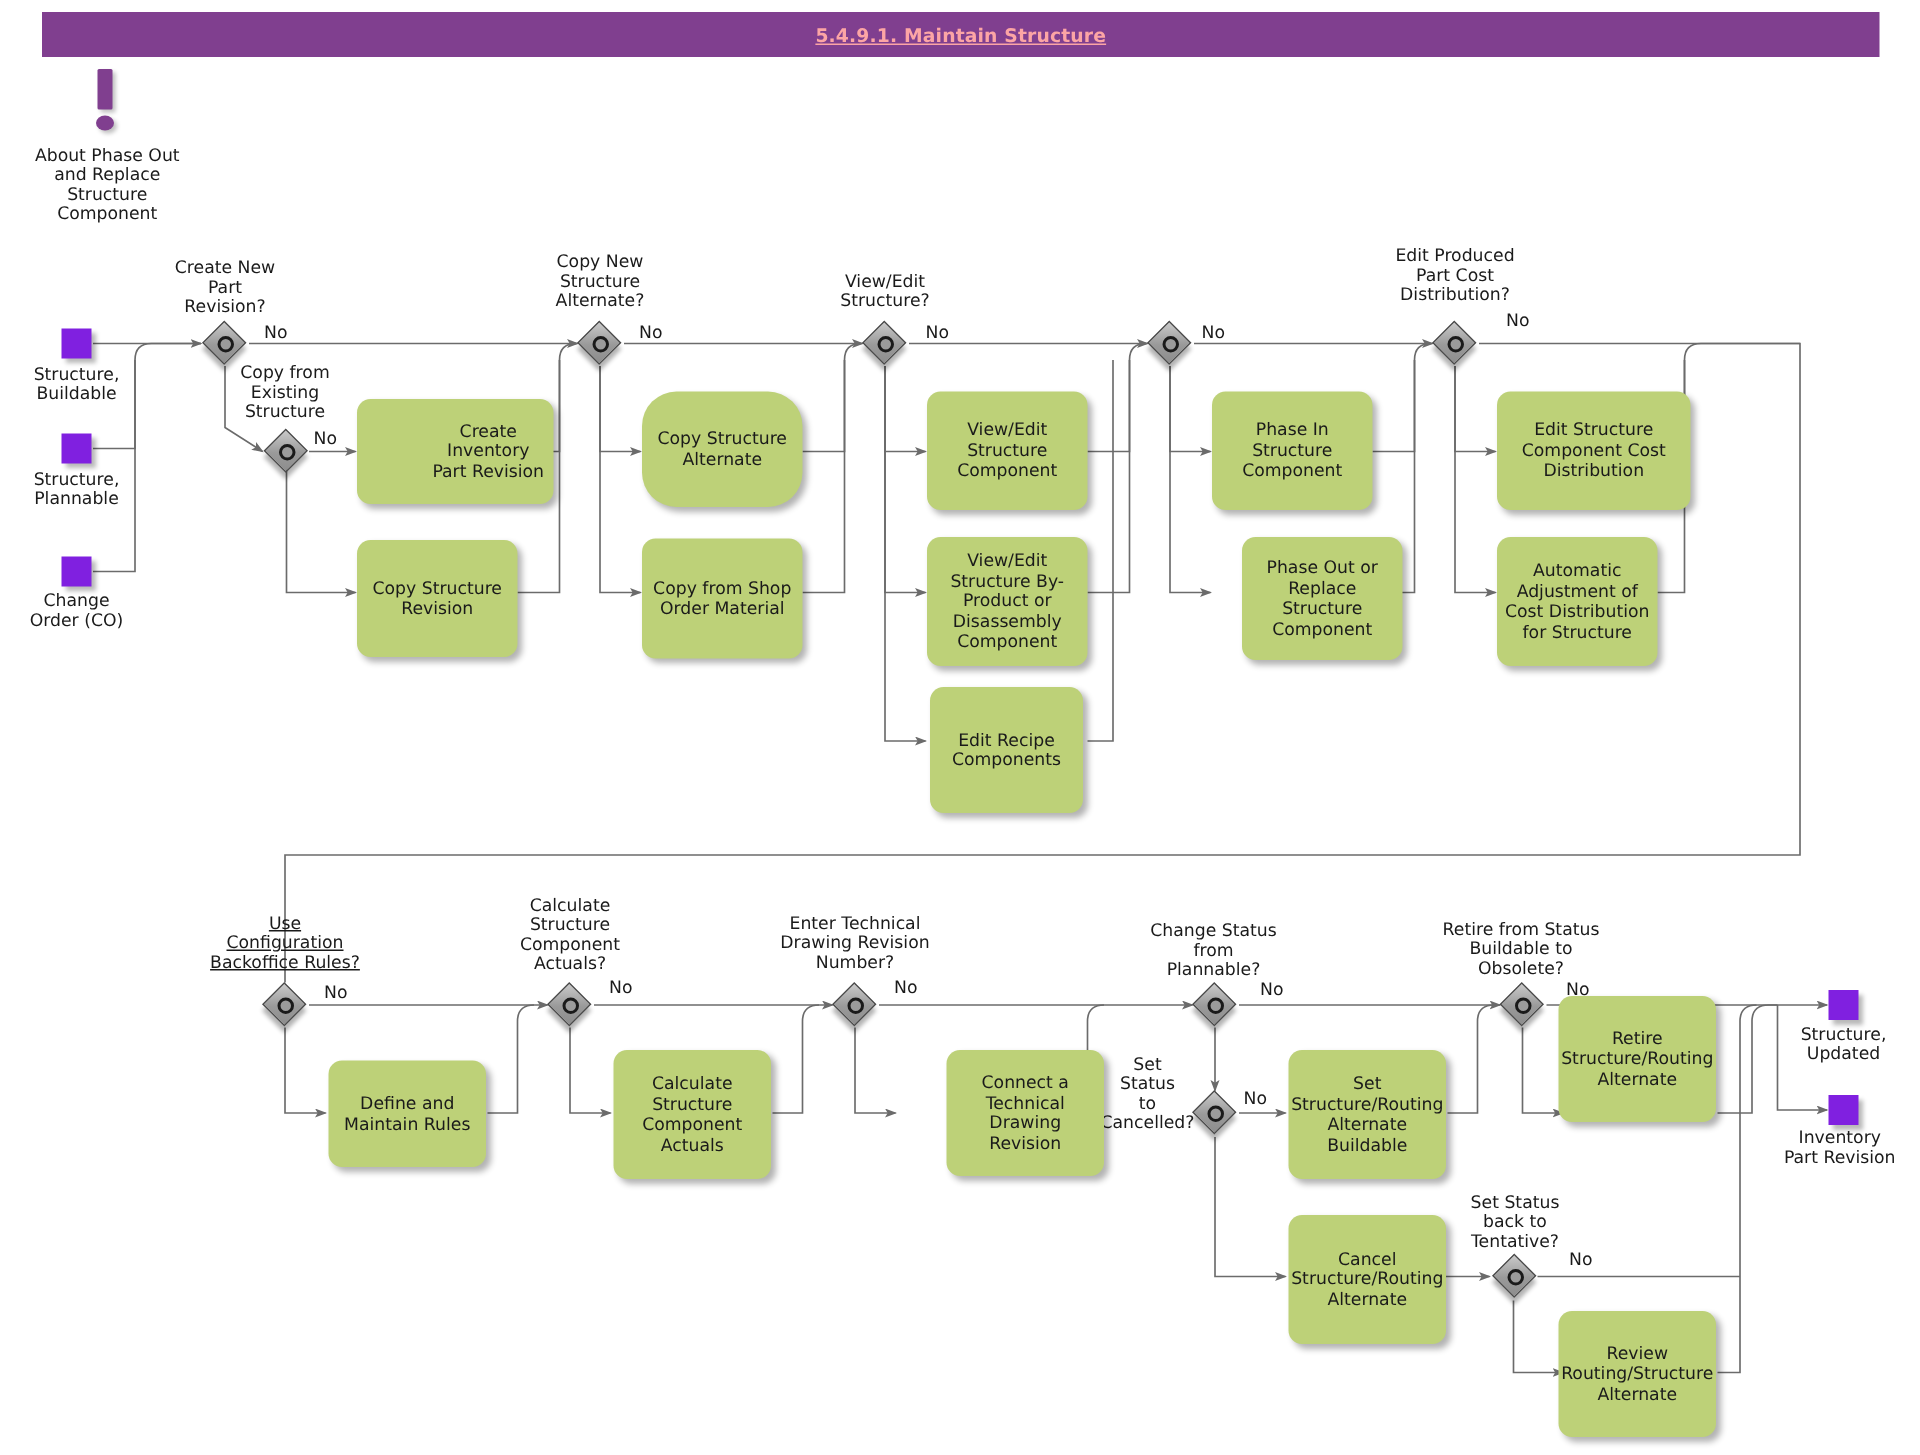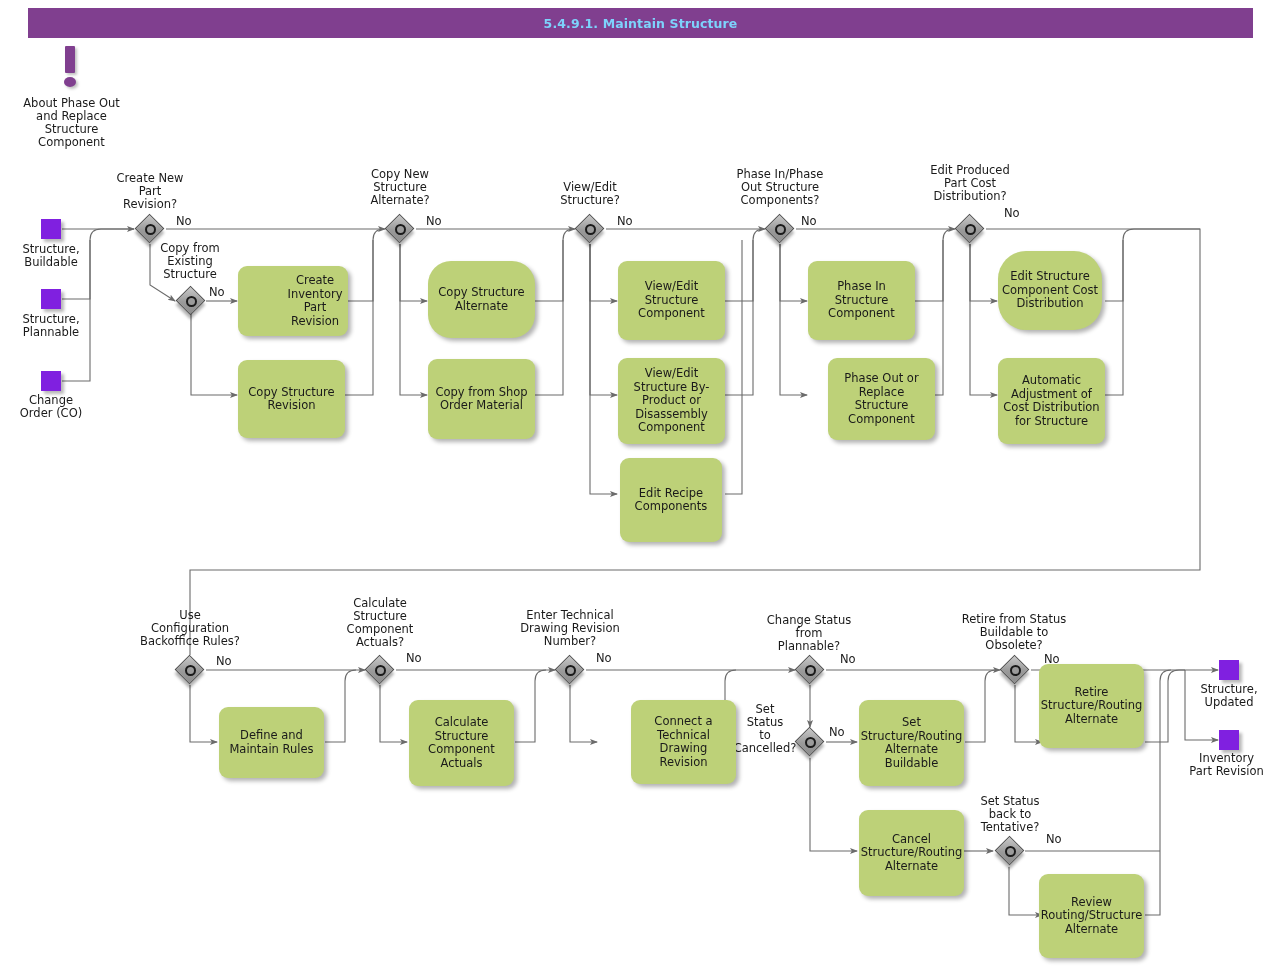--- a/index.html
+++ b/index.html
@@ -18,27 +18,28 @@
     overflow: hidden;
   }
   
   .titlebar {
     position: absolute;
     left: 28px;
     top: 8px;
     width: 1225px;
     height: 30px;
     background: #803F8F;
-    color: #7dd3fc;
+    color: #fca5a5;
     font-size: 12.5px;
     font-weight: bold;
     display: flex;
     align-items: center;
     justify-content: center;
     letter-spacing: 0.1px;
+    text-decoration: underline;
   }
   
   #wires {
     position: absolute;
     left: 0; top: 0;
     width: 1280px; height: 970px;
     pointer-events: none;
   }
   
   .task {
@@ -290,35 +291,32 @@
     <div class="gw-circ"></div>
   </div>
   <div class="lbl" style="left:540px; top:181px; width:100px;">View/Edit
 Structure?</div>
   <div class="edge-lbl" style="left:617px; top:215px;">No</div>
 
   <div class="gateway" style="left:765px; top:214px;">
     <div class="gw-dia"></div>
     <div class="gw-circ"></div>
   </div>
-  <div class="lbl" style="left:716px; top:168px; width:128px;">Phase In/Phase
-Out Structure
-Components?</div>
   <div class="edge-lbl" style="left:801px; top:215px;">No</div>
 
   <div class="gateway" style="left:955px; top:214px;">
     <div class="gw-dia"></div>
     <div class="gw-circ"></div>
   </div>
   <div class="lbl" style="left:908px; top:164px; width:124px;">Edit Produced
 Part Cost
 Distribution?</div>
   <div class="edge-lbl" style="left:1004px; top:207px;">No</div>
 
-  <div class="task" style="left:238px; top:266px; width:110px; height:70px;padding-left:48px;">Create
+  <div class="task" style="left:238px; top:266px; width:131px; height:70px;padding-left:48px;">Create
 Inventory Part
 Revision</div>
   <div class="task" style="left:238px; top:360px; width:107px; height:78px;">Copy Structure
 Revision</div>
 
   <div class="task" style="left:428px; top:261px; width:107px; height:77px;border-radius:23px;">Copy Structure
 Alternate</div>
   <div class="task" style="left:428px; top:359px; width:107px; height:80px;">Copy from Shop
 Order Material</div>
 
@@ -334,33 +332,33 @@
 Components</div>
 
   <div class="task" style="left:808px; top:261px; width:107px; height:79px;">Phase In
 Structure
 Component</div>
   <div class="task" style="left:808px; top:358px; width:107px; height:82px;margin-left:20px;">Phase Out or
 Replace
 Structure
 Component</div>
 
-  <div class="task" style="left:998px; top:251px; width:104px; height:79px;border-radius:28px;">Edit Structure
+  <div class="task" style="left:998px; top:261px; width:129px; height:79px;">Edit Structure
 Component Cost
 Distribution</div>
   <div class="task" style="left:998px; top:358px; width:107px; height:86px;">Automatic
 Adjustment of
 Cost Distribution
 for Structure</div>
 
   <div class="gateway" style="left:175px; top:655px;">
     <div class="gw-dia"></div>
     <div class="gw-circ"></div>
   </div>
-  <div class="lbl" style="left:122px; top:609px; width:136px;">Use
+  <div class="lbl" style="left:122px; top:609px; width:136px;text-decoration:underline;">Use
 Configuration
 Backoffice Rules?</div>
   <div class="edge-lbl" style="left:216px; top:655px;">No</div>
 
   <div class="gateway" style="left:365px; top:655px;">
     <div class="gw-dia"></div>
     <div class="gw-circ"></div>
   </div>
   <div class="lbl" style="left:330px; top:597px; width:100px;">Calculate
 Structure

